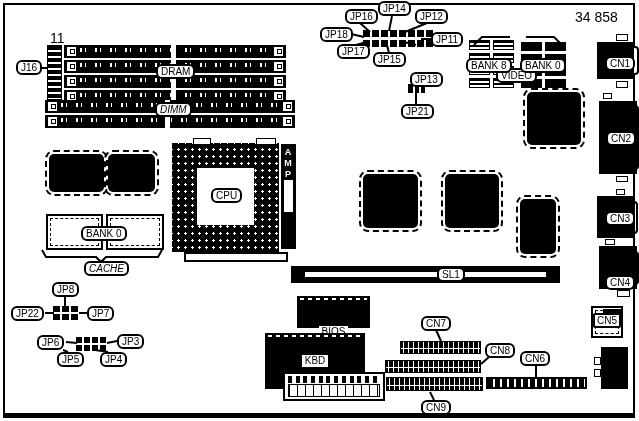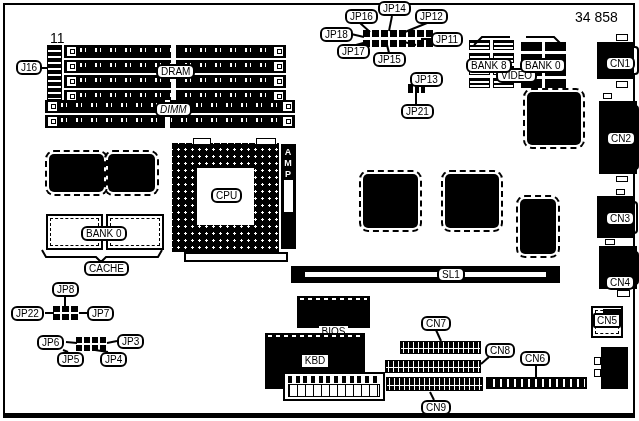--- a/index.html
+++ b/index.html
@@ -274,21 +274,21 @@
   <div class="balloon" style="left:373px; top:52px;">JP15</div>
   <div class="balloon" style="left:410px; top:44px;margin-top:28px;">JP13</div>
   <div class="balloon" style="left:401px; top:104px;">JP21</div>
 
   <div class="balloon" style="left:496px; top:20px;margin-top:48px;">VIDEO</div>
   <div class="balloon" style="left:466px; top:58px;">BANK 8</div>
   <div class="balloon" style="left:520px; top:58px;">BANK 0</div>
 
   <div class="balloon" style="left:211px; top:188px;">CPU</div>
   <div class="balloon" style="left:81px; top:226px;">BANK 0</div>
-  <div class="balloon" style="left:84px; top:261px;">CACHE</div>
+  <div class="balloon" style="left:84px; top:261px;font-style:italic;">CACHE</div>
 
   <div class="balloon" style="left:437px; top:267px;">SL1</div>
 
   <div class="balloon" style="left:605px; top:56px;">CN1</div>
   <div class="balloon" style="left:606px; top:131px;">CN2</div>
   <div class="balloon" style="left:605px; top:211px;">CN3</div>
   <div class="balloon" style="left:605px; top:275px;">CN4</div>
   <div class="balloon" style="left:593px; top:313px; border-radius:2px; padding:0 2px;">CN5</div>
   <div class="balloon" style="left:520px; top:351px;">CN6</div>
   <div class="balloon" style="left:421px; top:316px;">CN7</div>

